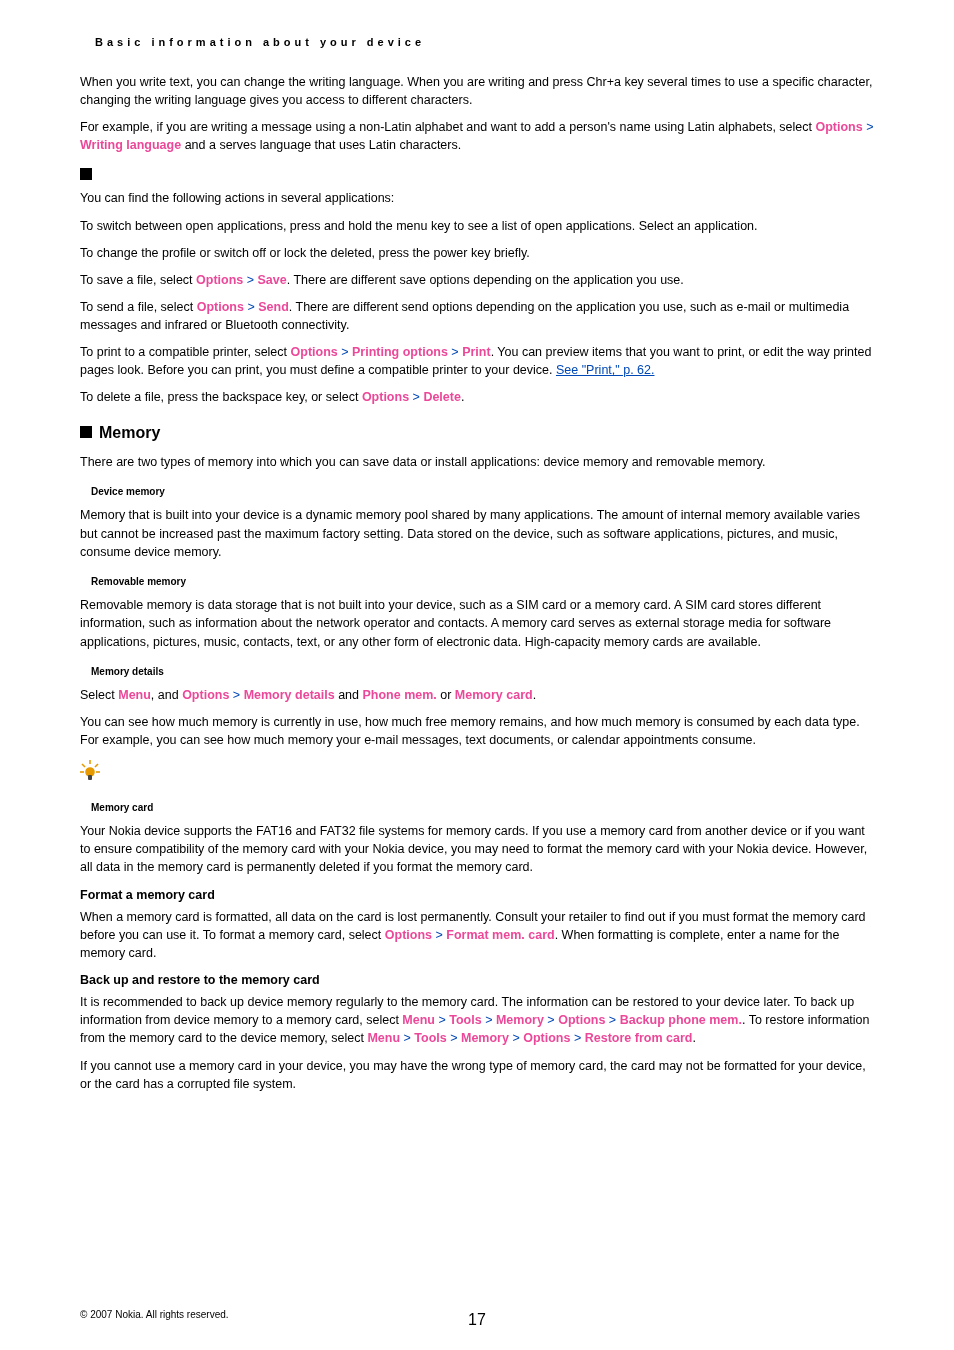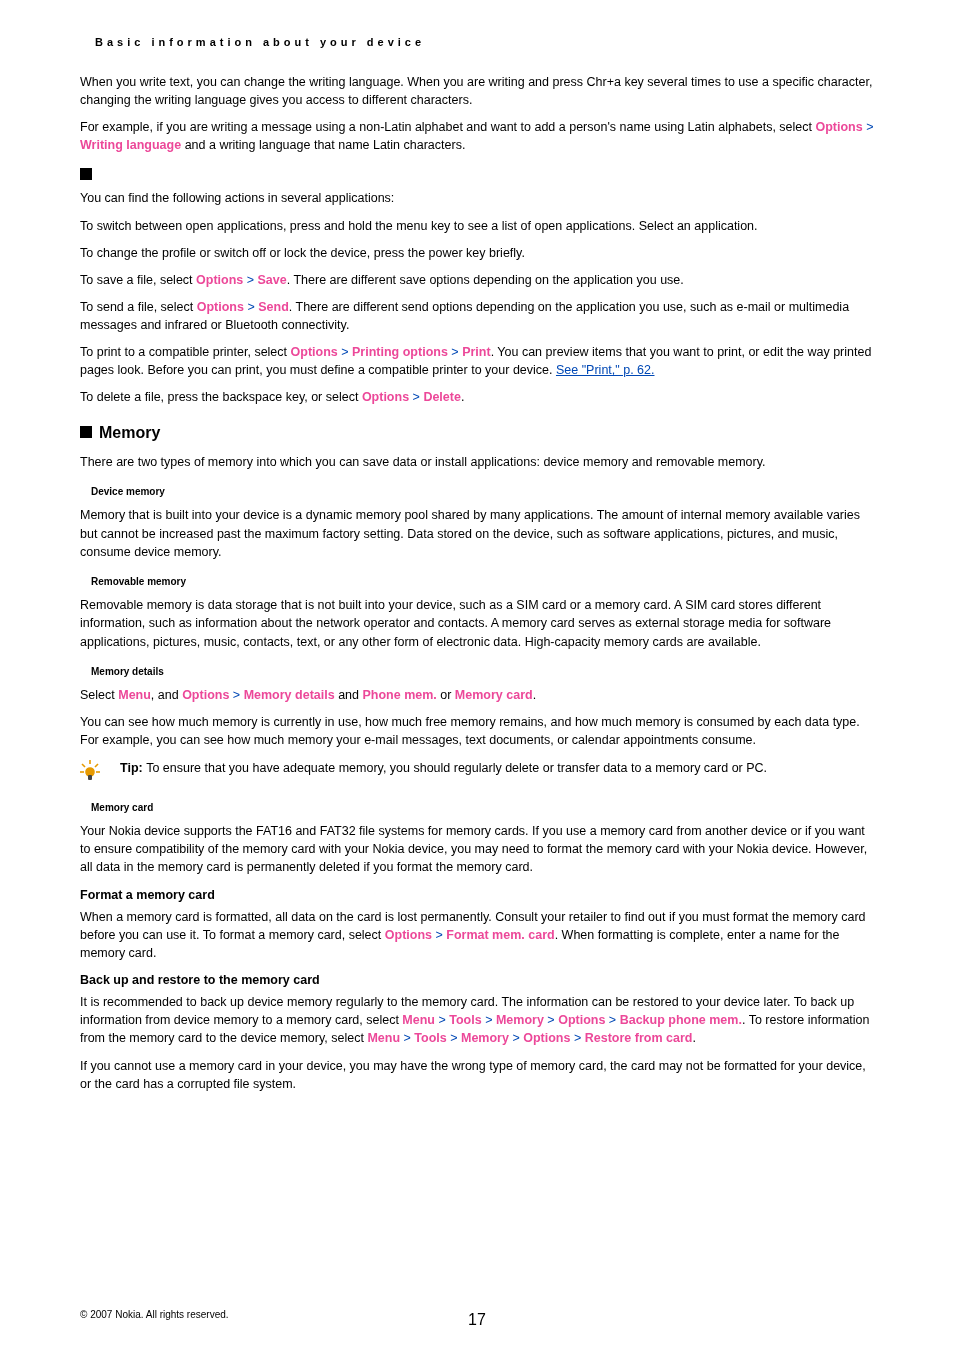--- a/index.html
+++ b/index.html
@@ -84,30 +84,30 @@
   }
   .bold { font-weight: bold; }
 </style>
 </head>
 <body>
 
 <div class="header-title">Basic information about your device</div>
 
 <p>When you write text, you can change the writing language. When you are writing and press Chr+a key several times to use a specific character, changing the writing language gives you access to different characters.</p>
 <p>
-  <span>For example, if you are writing a message using a non-Latin alphabet and want to add a person's name using Latin alphabets, select </span><span class="blue">Options</span> <span class="chevron">&gt;</span> <span class="blue">Writing language</span><span> and a writing language that name Latin characters.</span>
+  <span>For example, if you are writing a message using a non-Latin alphabet and want to add a person's name using Latin alphabets, select </span><span class="blue">Options</span> <span class="chevron">&gt;</span> <span class="blue">Writing language</span><span> and a serves language that uses Latin characters.</span>
 </p>
 
 <div class="section-heading">
   <span class="square"></span>
 </div>
 
 <p>You can find the following actions in several applications:</p>
 <p>To switch between open applications, press and hold the menu key to see a list of open applications. Select an application.</p>
-<p>To change the profile or switch off or lock the device, press the power key briefly.</p>
+<p>To change the profile or switch off or lock the deleted, press the power key briefly.</p>
 
 <p>
   <span>To save a file, select </span><span class="blue">Options</span> <span class="chevron">&gt;</span> <span class="blue">Save</span><span>. There are different save options depending on the application you use.</span>
 </p>
 
 <p>
   <span>To send a file, select </span><span class="blue">Options</span> <span class="chevron">&gt;</span> <span class="blue">Send</span><span>. There are different send options depending on the application you use, such as e-mail or multimedia messages and infrared or Bluetooth connectivity.</span>
 </p>
 
 <p>
@@ -144,23 +144,20 @@
         <circle cx="10" cy="12" r="4" fill="#e79a00"></circle>
         <line x1="10" y1="0" x2="10" y2="4"></line>
         <line x1="2" y1="4" x2="5" y2="7"></line>
         <line x1="18" y1="4" x2="15" y2="7"></line>
         <line x1="0" y1="12" x2="4" y2="12"></line>
         <line x1="16" y1="12" x2="20" y2="12"></line>
       </g>
       <rect x="8" y="15" width="4" height="5" fill="#444" rx="1"></rect>
     </svg>
   </div>
-  <div class="tip-text">
-    <span class="bold">Tip: </span><span>To ensure that you have adequate memory, you should regularly delete or transfer data to a memory card or PC.</span>
-  </div>
 </div>
 
 <div class="subheading">Memory card</div>
 <p>Your Nokia device supports the FAT16 and FAT32 file systems for memory cards. If you use a memory card from another device or if you want to ensure compatibility of the memory card with your Nokia device, you may need to format the memory card with your Nokia device. However, all data in the memory card is permanently deleted if you format the memory card.</p>
 
 <div class="subheading-small">Format a memory card</div>
 <p>
   <span>When a memory card is formatted, all data on the card is lost permanently. Consult your retailer to find out if you must format the memory card before you can use it. To format a memory card, select </span><span class="blue">Options</span> <span class="chevron">&gt;</span> <span class="blue">Format mem. card</span><span>. When formatting is complete, enter a name for the memory card.</span>
 </p>
 

